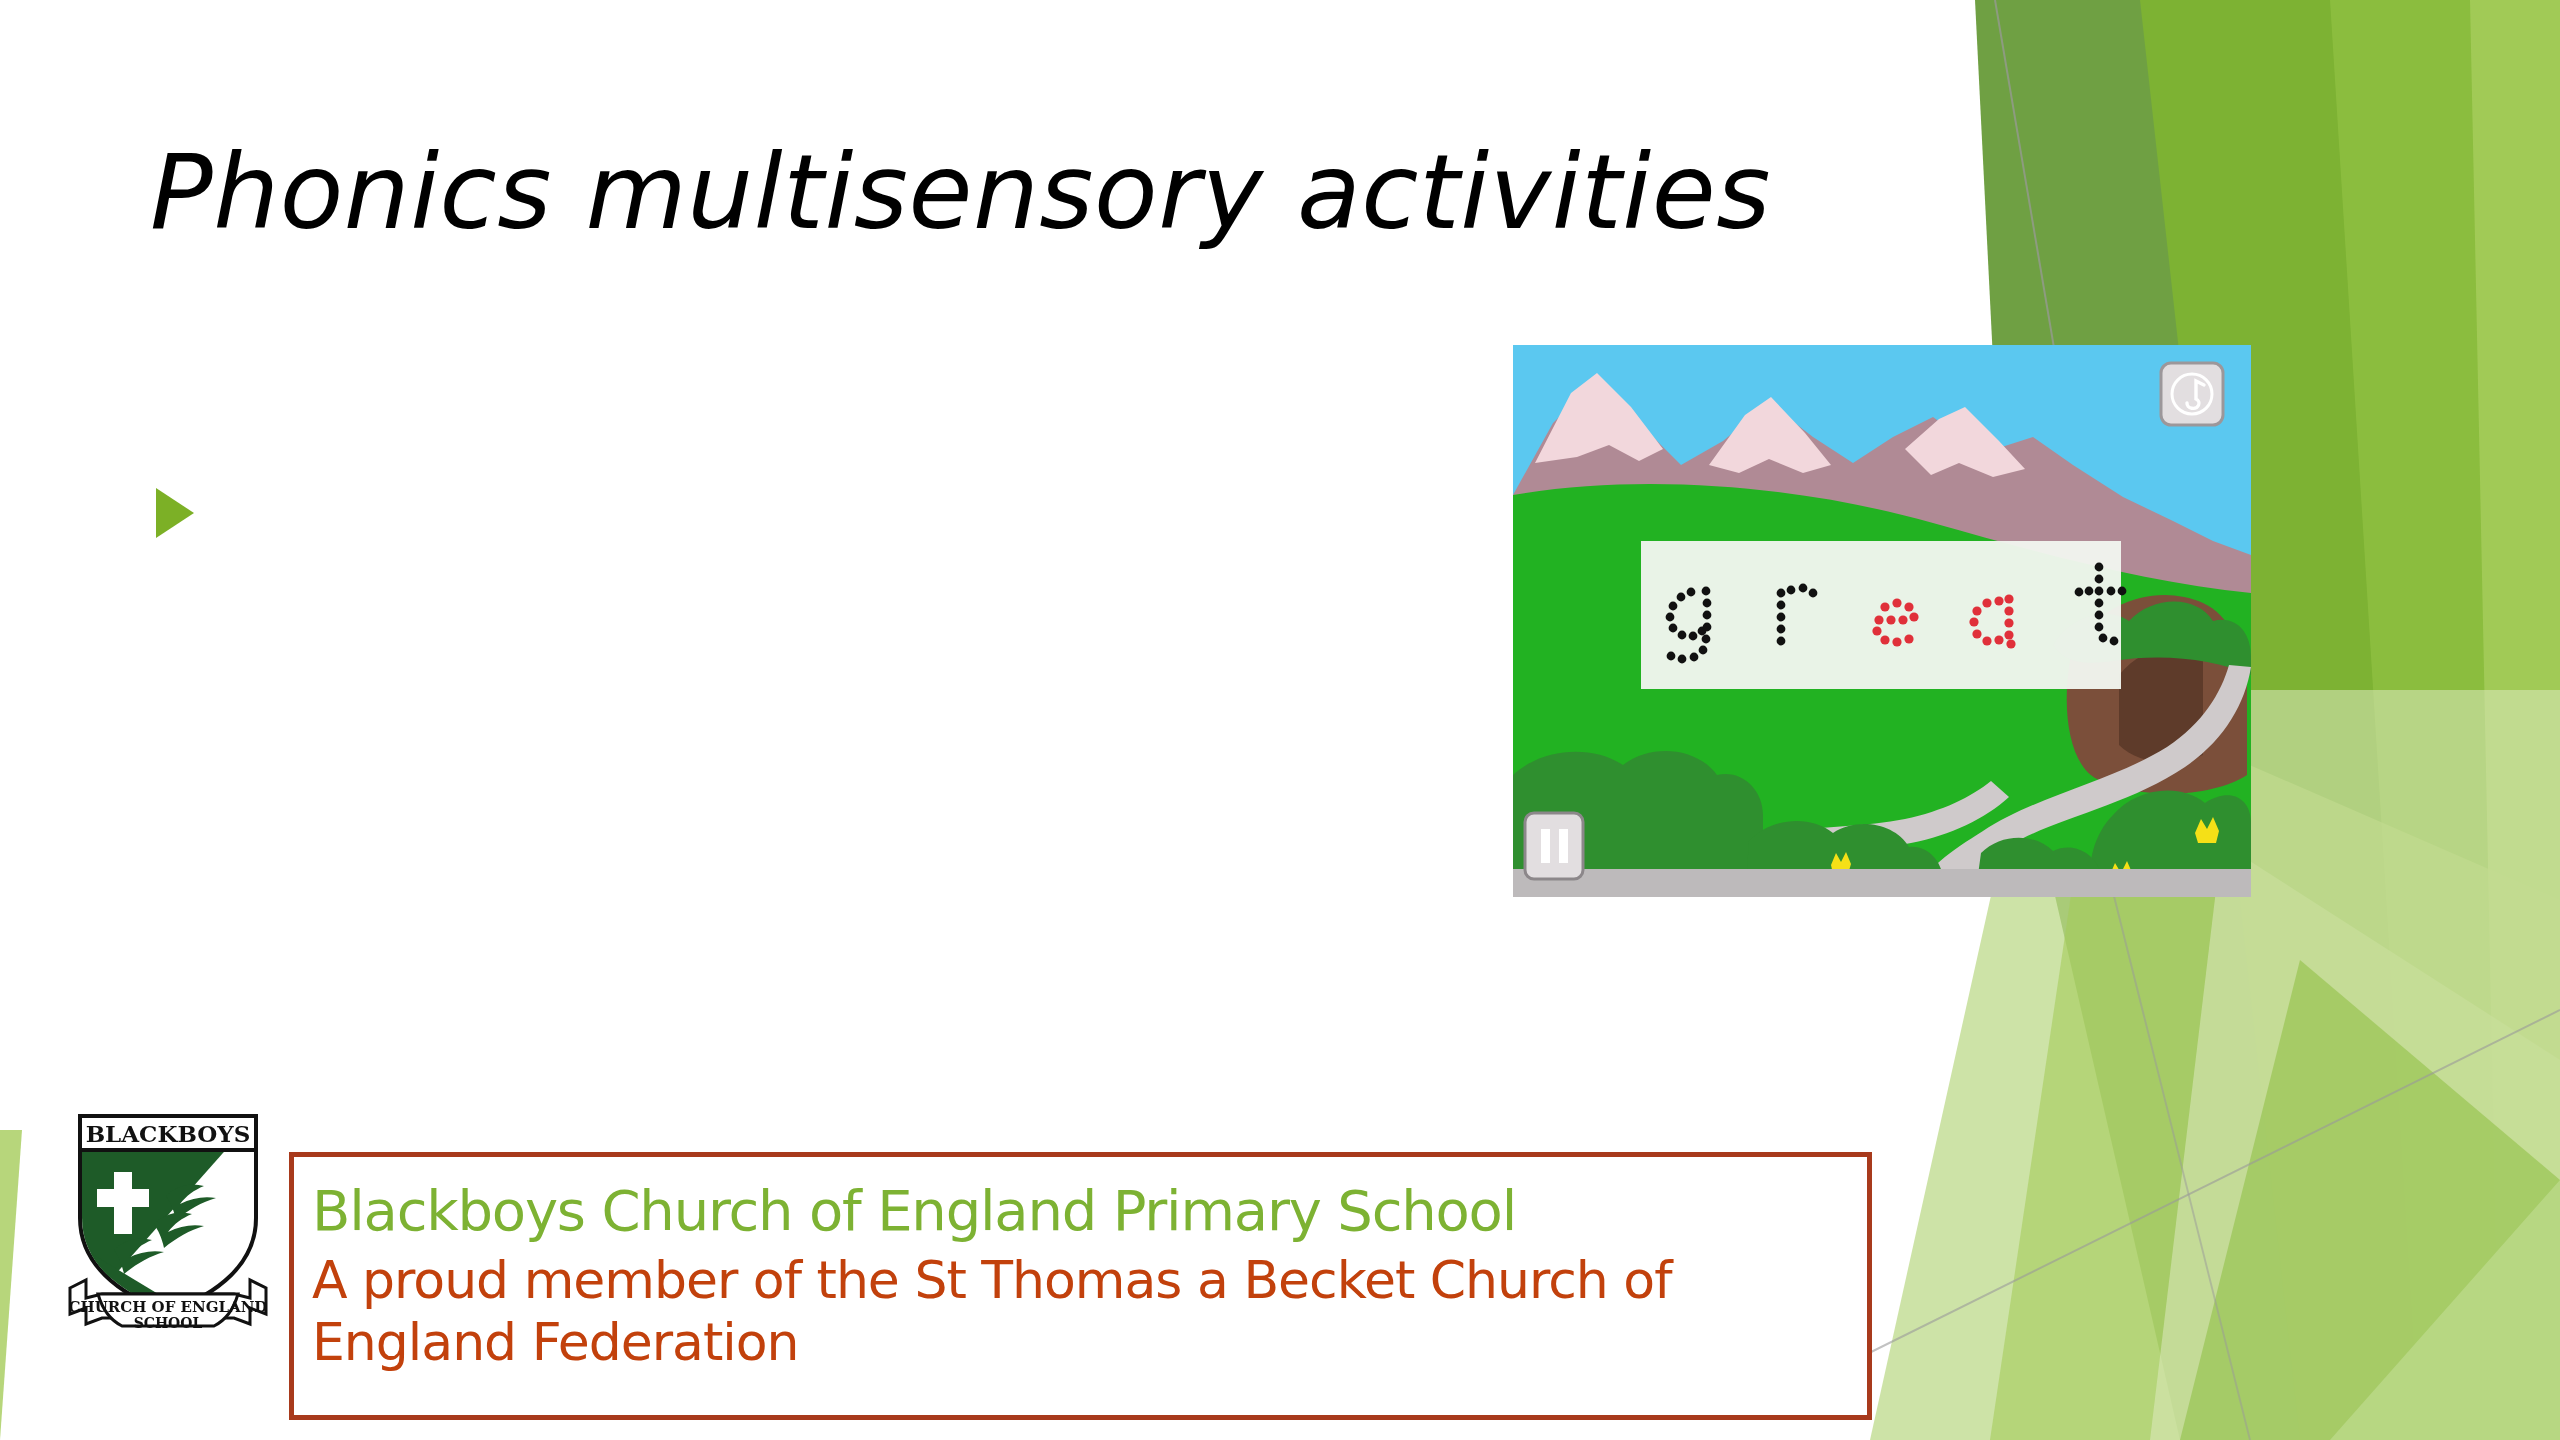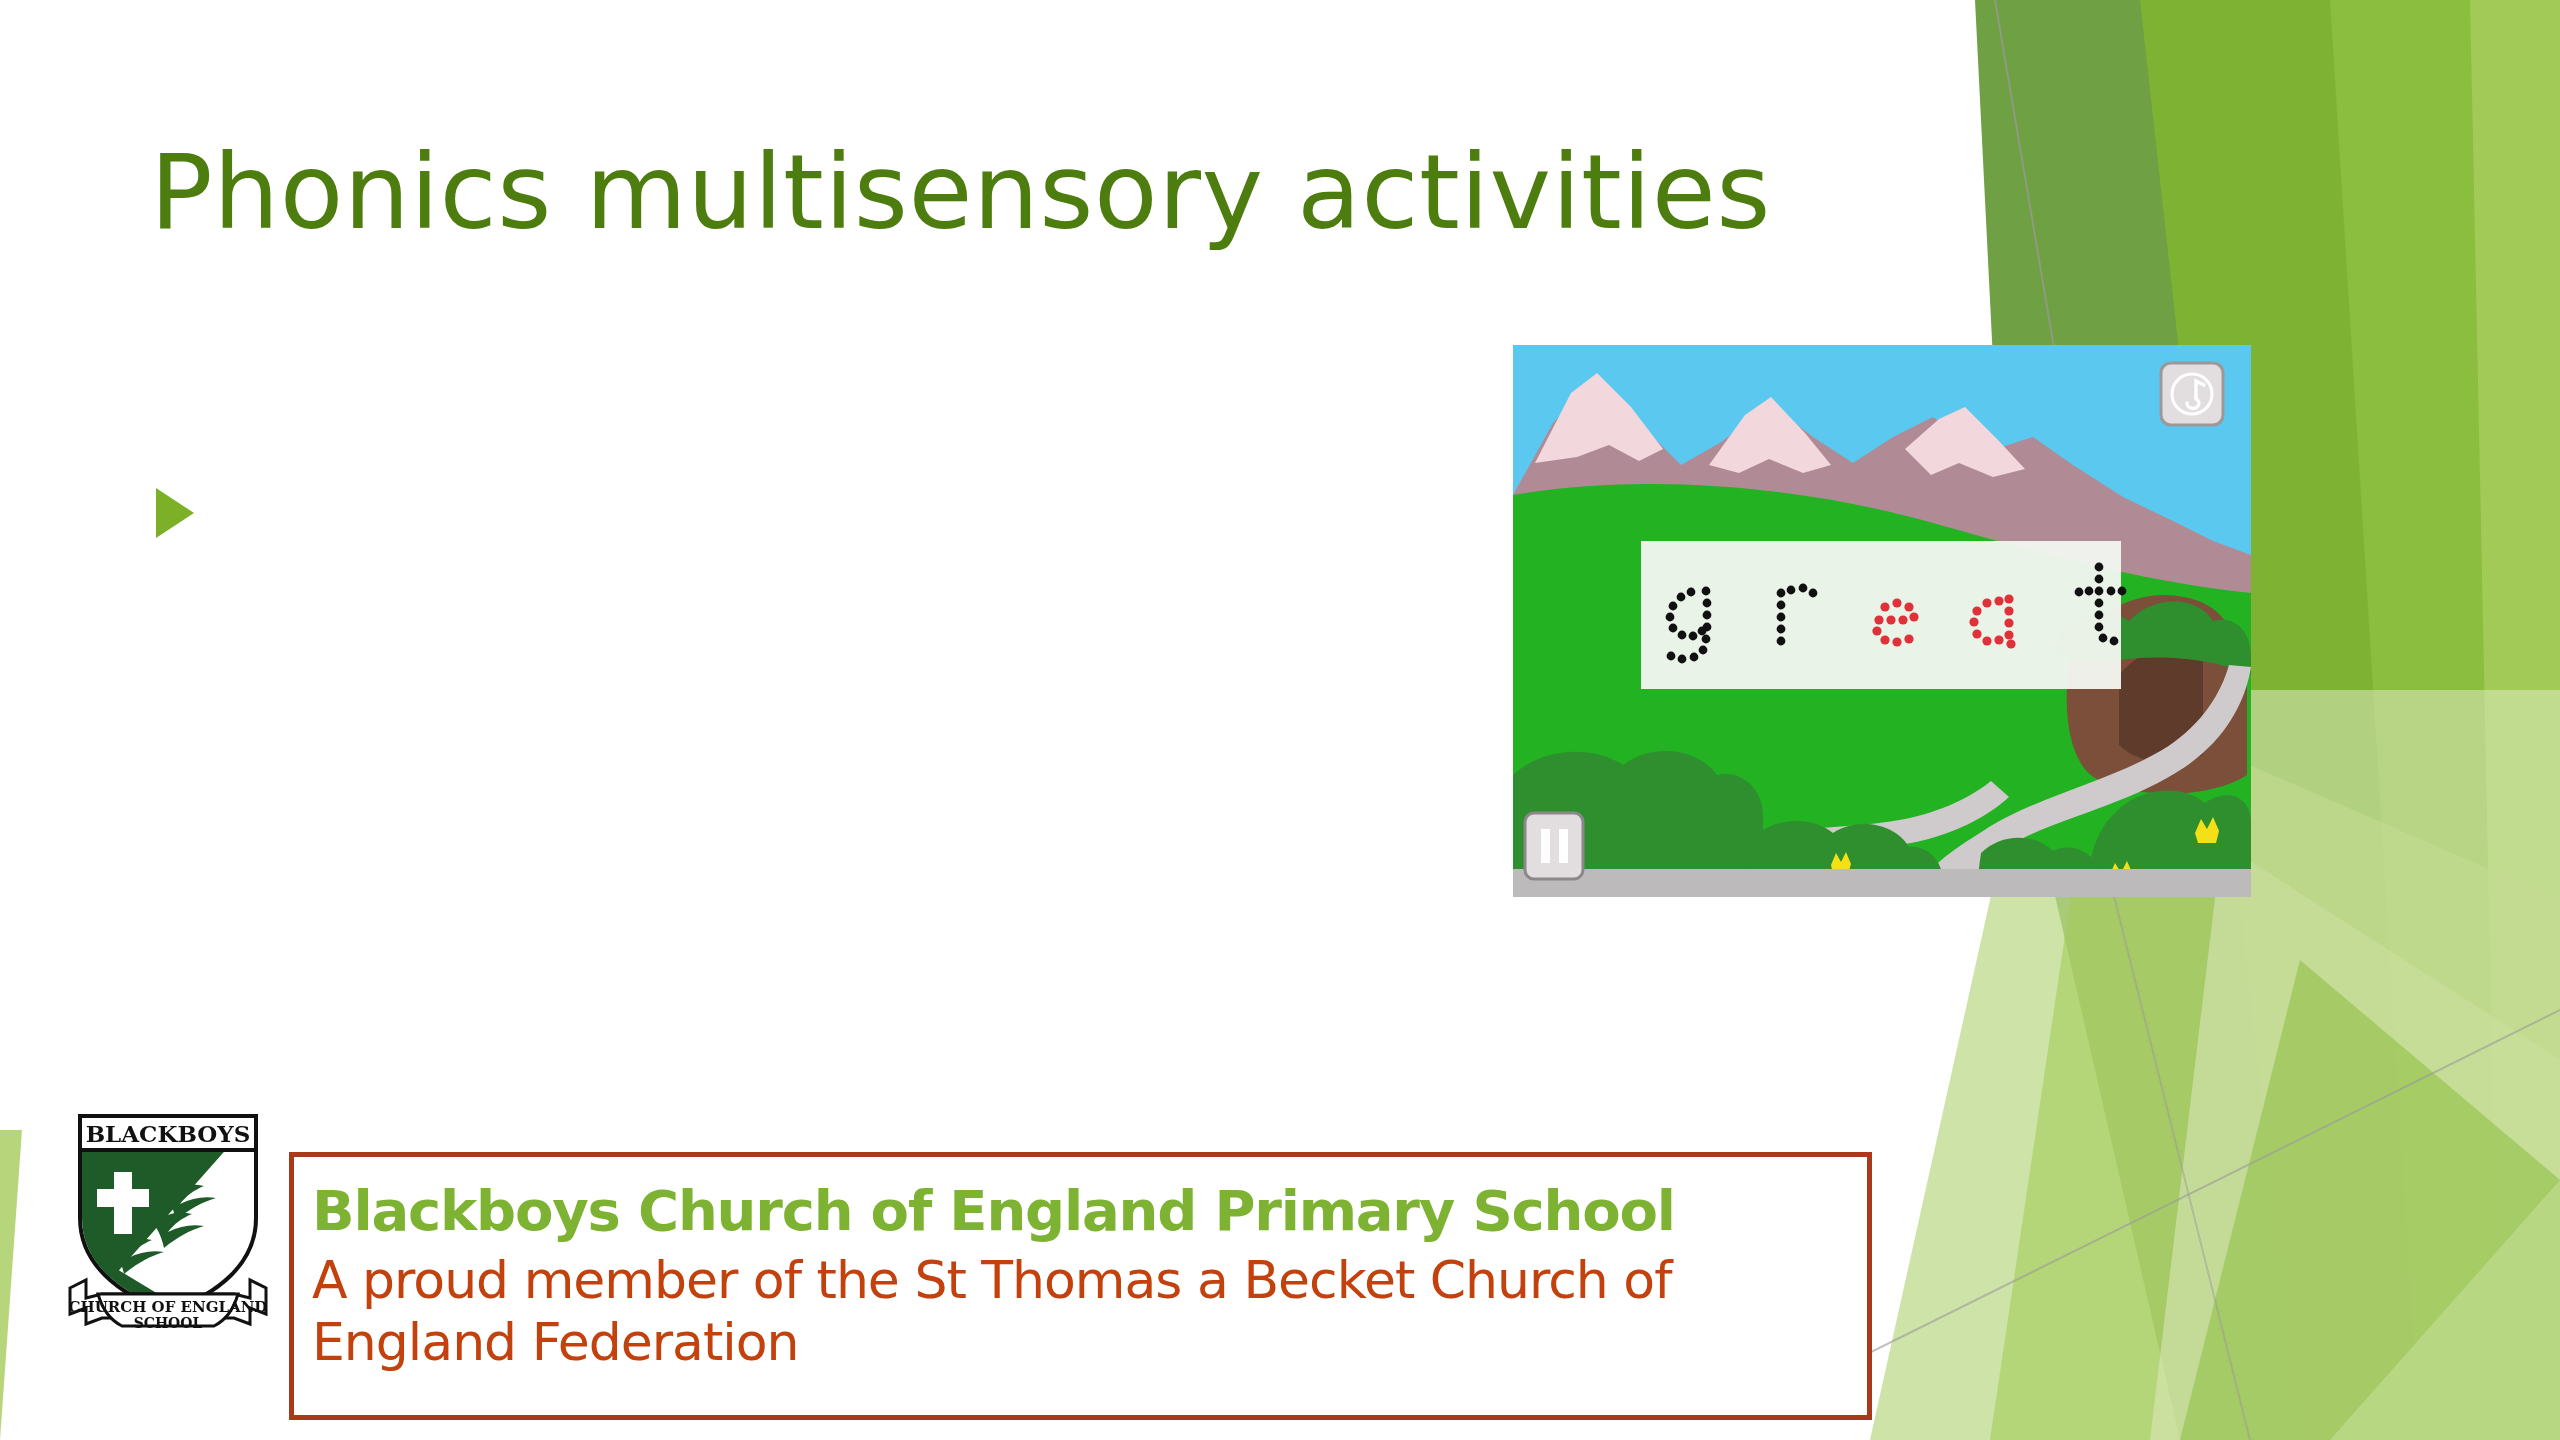--- a/index.html
+++ b/index.html
@@ -35,22 +35,23 @@
   #title {
     position: absolute;
     left: 150px;
     top: 136px;
     width: 1800px;
     font-family: "DejaVu Sans", sans-serif;
     font-size: 104px;
     line-height: 1.08;
     font-weight: 400;
     letter-spacing: 0.5px;
-    color: #4d7c0f;
+    color: #000000;
     white-space: nowrap;
+    font-style: italic;
   }
 
   
   #body-list {
     position: absolute;
     left: 150px;
     top: 468px;
     width: 1290px;
   }
   .bullet-row {
@@ -100,21 +101,20 @@
     background: #ffffff;
     padding: 22px 18px 0 18px;
   }
   #footer-school {
     font-family: "DejaVu Sans", sans-serif;
     font-size: 56px;
     line-height: 1.13;
     color: #7DB233;
     white-space: nowrap;
     letter-spacing: -1.2px;
-    font-weight: bold;
   }
   #footer-sub {
     font-family: "DejaVu Sans", sans-serif;
     font-size: 52px;
     line-height: 1.18;
     color: #c2410c;
     letter-spacing: -1.0px;
     margin-top: 8px;
   }
 

